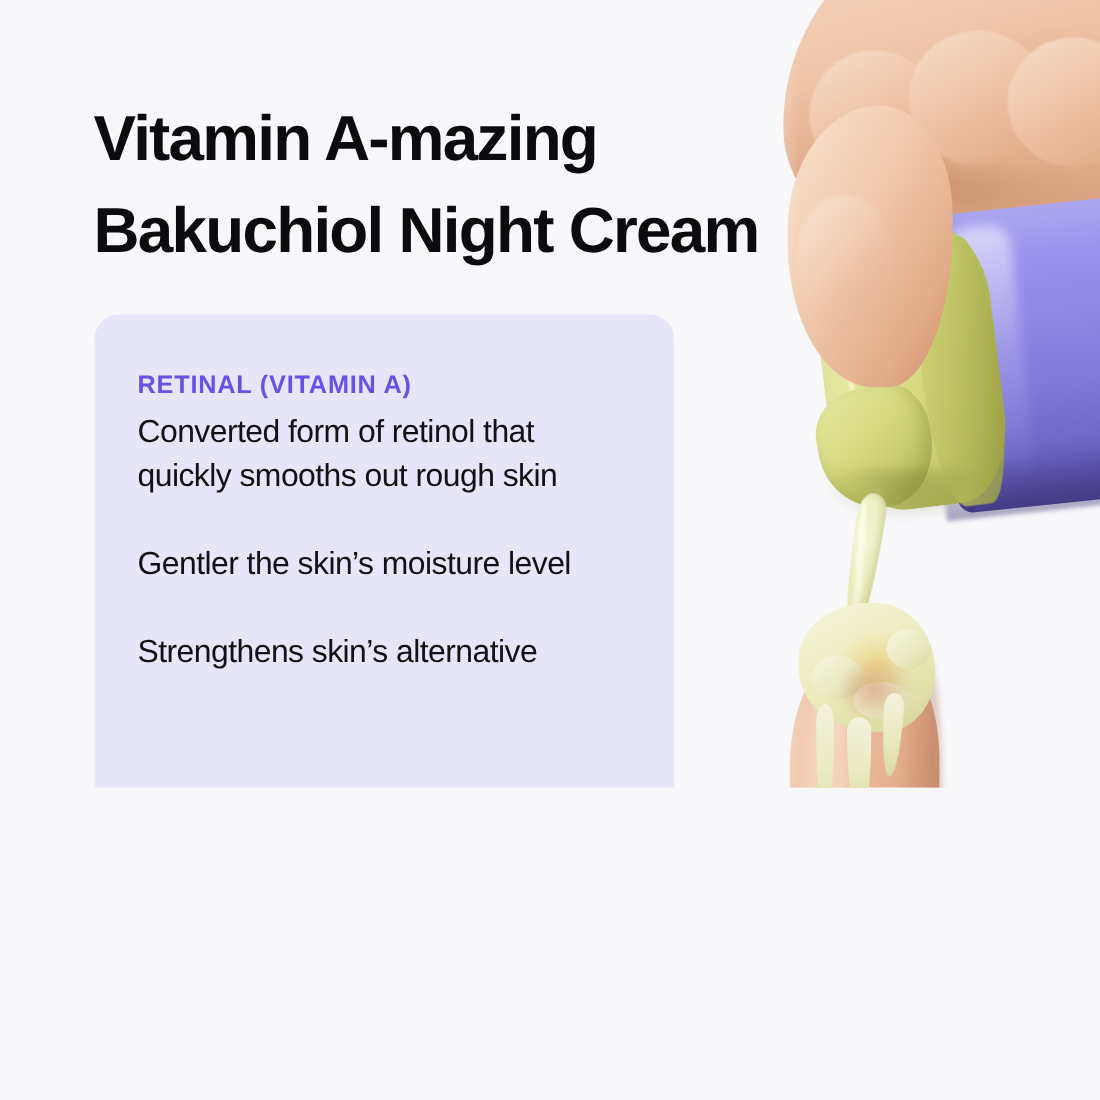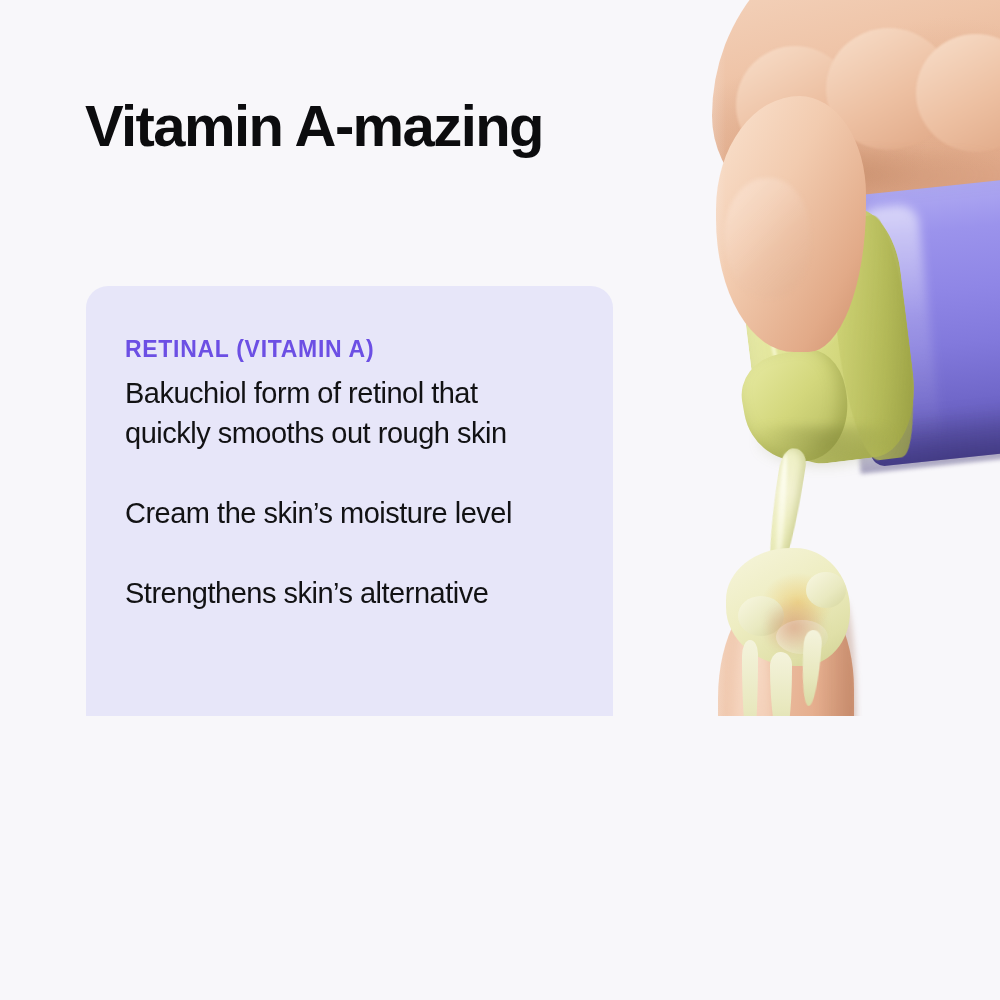--- a/index.html
+++ b/index.html
@@ -345,34 +345,35 @@
     background:linear-gradient(0deg,rgba(248,247,250,.55) 0%,rgba(248,247,250,0) 100%);
   }
 </style>
 </head>
 <body>
 
 <div id="stage">
 
   <div class="headline">
     <span class="line">Vitamin A-mazing</span>
+    <span class="line">Bakuchiol Night Cream</span>
   </div>
 
   <div class="info-card">
     <div class="card-inner">
 
 
       <div class="ingredient">
         <span class="ing-name">RETINAL (VITAMIN A)</span>
-        <span class="ing-desc">Bakuchiol form of retinol that
+        <span class="ing-desc">Converted form of retinol that
 quickly smooths out rough skin</span>
       </div>
 
       <div class="ingredient">
-        <span class="ing-desc">Cream the skin’s moisture level</span>
+        <span class="ing-desc">Gentler the skin’s moisture level</span>
       </div>
 
       <div class="ingredient">
         <span class="ing-desc">Strengthens skin’s alternative</span>
       </div>
 
     </div>
   </div>
 
   <div class="photo">

